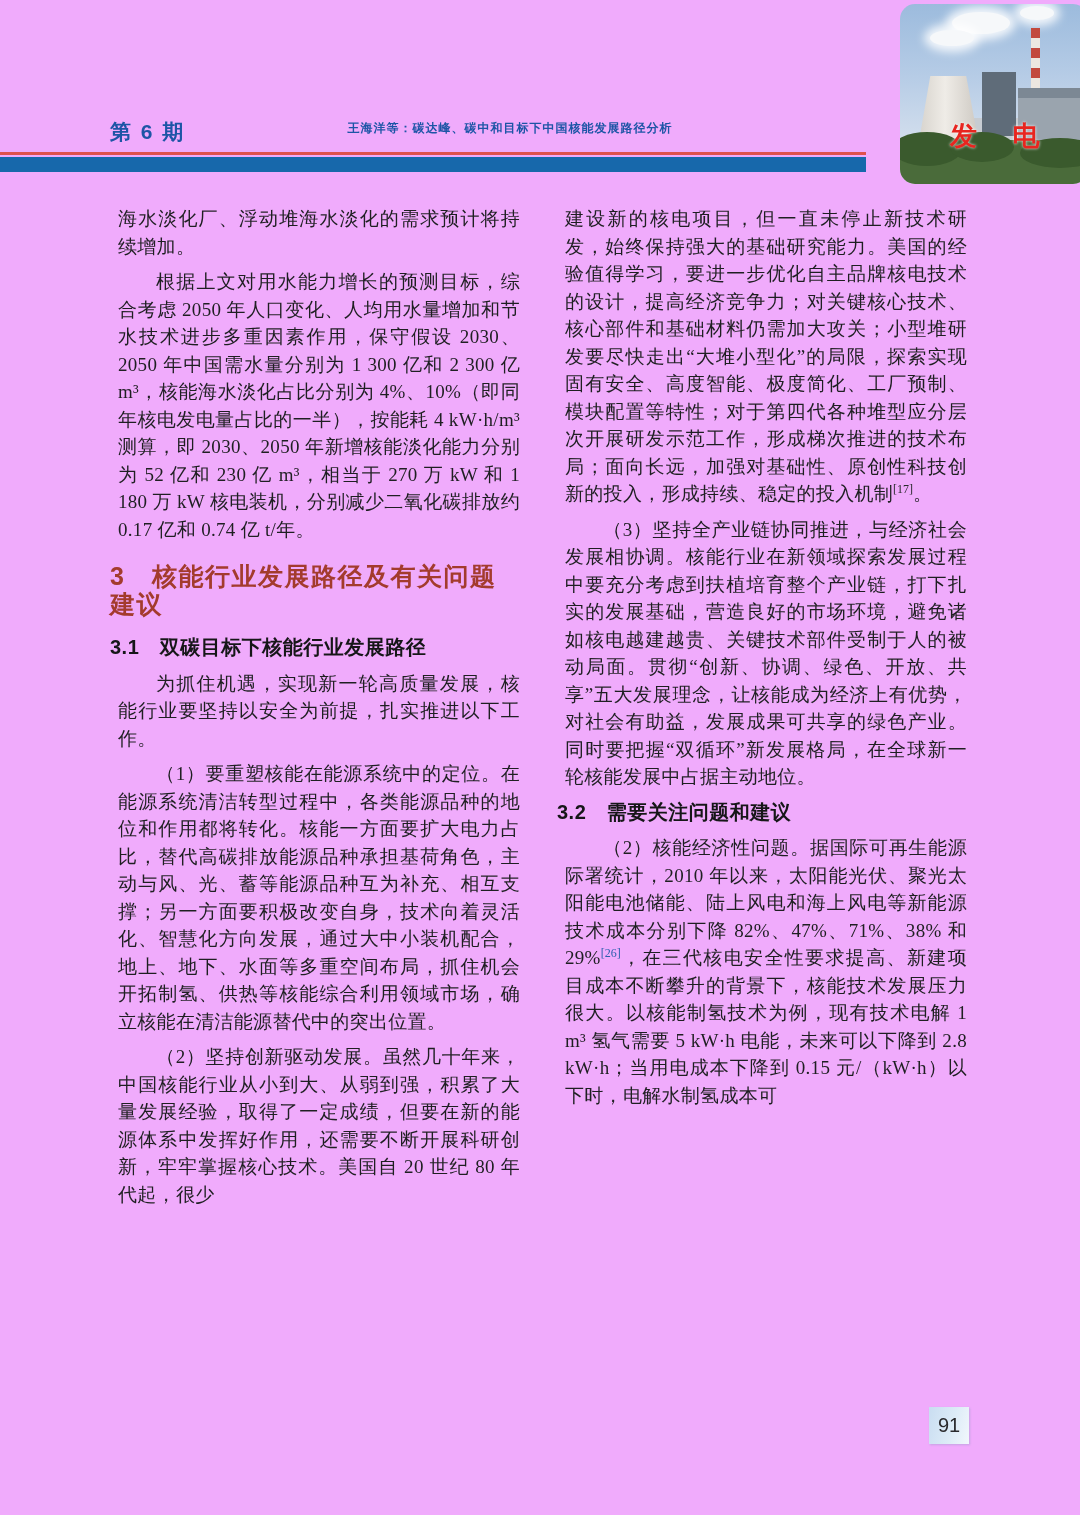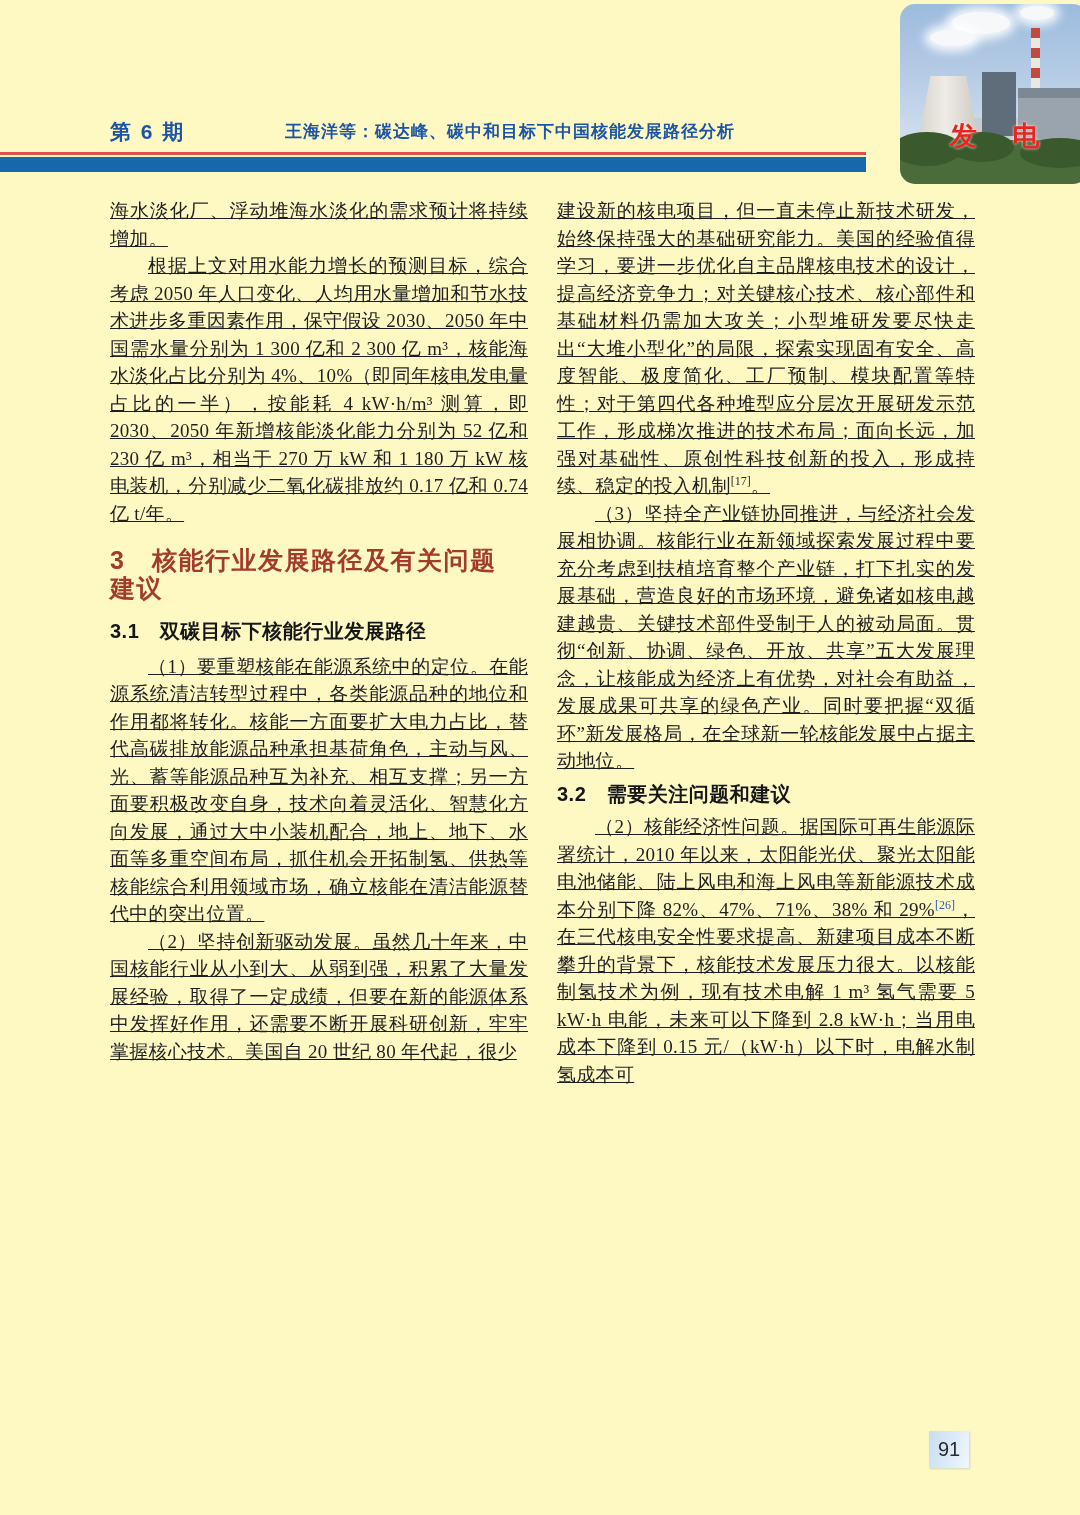--- a/index.html
+++ b/index.html
@@ -1,25 +1,25 @@
 <!DOCTYPE html>
 <html style="--header-text: #1d55a6; --rule-red: #e0514d; --rule-blue: #1768ab; --section-heading: #a33b2d; --link-blue: #2b5fae; --caption-red: #e8251f;"><head>
 <meta charset="utf-8">
 <style>
   html,body{margin:0;padding:0;background:#fff;}
-  .page{position:relative;width:1080px;height:1515px;background:#fef9c3;overflow:hidden;
+  .page{position:relative;width:1080px;height:1515px;background:#f0abfc;overflow:hidden;
         font-family:"Liberation Serif","DejaVu Serif",serif;color:#1f1f22;}
 
   
   .issue-label{position:absolute;left:110px;top:118px;
         font-family:"Liberation Sans","DejaVu Sans",sans-serif;
         font-weight:700;font-size:21px;color:var(--header-text,#1d55a6);letter-spacing:2px;}
   .running-title{position:absolute;left:170px;top:120px;width:680px;text-align:center;
         font-family:"Liberation Sans","DejaVu Sans",sans-serif;
-        font-weight:600;font-size:17px;color:var(--header-text,#1d55a6);letter-spacing:1px;}
+        font-weight:600;font-size:12px;color:var(--header-text,#1d55a6);letter-spacing:1px;}
   .rule-red{position:absolute;left:0;top:152px;width:866px;height:3px;background:var(--rule-red,#e0514d);}
   .rule-blue{position:absolute;left:0;top:157px;width:866px;height:15px;background:var(--rule-blue,#1768ab);}
 
   
   .photo{position:absolute;left:900px;top:4px;width:188px;height:180px;overflow:hidden;
          background:linear-gradient(180deg,#9cbbdd 0%,#b6cce6 40%,#cfdcec 72%,#d8e2ee 100%);border-radius:15px;}
   .cloud{position:absolute;background:#f6f8fa;border-radius:50%;box-shadow:0 0 10px 6px rgba(255,255,255,.85);}
   .cloud.c1{left:52px;top:8px;width:58px;height:22px;}
   .cloud.c2{left:30px;top:26px;width:44px;height:16px;}
   .cloud.c3{left:120px;top:2px;width:34px;height:14px;}
@@ -44,21 +44,21 @@
   .photo-caption{position:absolute;left:50px;top:114px;
          font-family:"Liberation Sans","DejaVu Sans",sans-serif;font-weight:900;
          font-size:27px;color:var(--caption-red,#e8251f);letter-spacing:14px;
          text-shadow:0 0 3px rgba(255,255,255,.9);white-space:nowrap;}
 
   
   .col{position:absolute;top:197px;width:418px;text-align:justify;
        font-size:19px;line-height:27.5px;letter-spacing:.3px;}
   .col.left{left:110px;}
   .col.right{left:557px;}
-  .col p{margin:0;text-indent:2em;text-decoration:underline;}
+  .col p{margin:8px;text-indent:2em;}
   .col p.noindent{text-indent:0;}
 
   .section-h{font-family:"Liberation Sans","DejaVu Sans",sans-serif;
        font-size:25px;font-weight:700;color:var(--section-heading,#a33b2d);
        letter-spacing:1.5px;margin:20px 12px 16px 0;text-indent:0;text-align:left;}
   .sub-h{font-family:"Liberation Sans","DejaVu Sans",sans-serif;
        font-size:20px;font-weight:700;color:#161618;
        letter-spacing:.5px;margin:12px 0 7px 0;text-indent:0;text-align:left;}
   .col.right .sub-h{margin:6px 0 5px 0;}
 
@@ -66,21 +66,21 @@
   sup.ref{font-size:12px;line-height:0;vertical-align:super;letter-spacing:0;}
   sup.ref.dark{color:#2a2a2d;}
   sup.ref.blue{color:var(--link-blue,#2b5fae);}
 
   
   .pagenum{position:absolute;left:929px;top:1407px;width:40px;height:37px;
        background:linear-gradient(105deg,#c9ddf1 0%,#dcebf7 55%,#f2f7fc 100%);
        box-shadow:1px 1px 2px rgba(120,150,180,.35);
        display:flex;align-items:center;justify-content:center;
        font-family:"Liberation Sans","DejaVu Sans",sans-serif;
-       font-size:20px;color:#2a2a2d;margin-top:24px;}
+       font-size:20px;color:#2a2a2d;}
 </style>
 </head>
 <body>
 
 <div class="page">
 
   <div class="issue-label">第 6 期</div>
   <div class="running-title">王海洋等：碳达峰、碳中和目标下中国核能发展路径分析</div>
   <div class="rule-red"></div>
   <div class="rule-blue"></div>
@@ -102,20 +102,21 @@
     <div class="tree-blob t2"></div>
     <div class="tree-blob t3"></div>
     <div class="photo-caption">发 电</div>
   </div>
 
   <div class="col left">
     <p class="noindent">海水淡化厂、浮动堆海水淡化的需求预计将持续增加。</p>
     <p>根据上文对用水能力增长的预测目标，综合考虑 2050 年人口变化、人均用水量增加和节水技术进步多重因素作用，保守假设 2030、2050 年中国需水量分别为 1 300 亿和 2 300 亿 m³，核能海水淡化占比分别为 4%、10%（即同年核电发电量占比的一半），按能耗 4 kW·h/m³ 测算，即 2030、2050 年新增核能淡化能力分别为 52 亿和 230 亿 m³，相当于 270 万 kW 和 1 180 万 kW 核电装机，分别减少二氧化碳排放约 0.17 亿和 0.74 亿 t/年。</p>
     <div class="section-h">3　核能行业发展路径及有关问题建议</div>
     <div class="sub-h">3.1　双碳目标下核能行业发展路径</div>
+    <p>为抓住机遇，实现新一轮高质量发展，核能行业要坚持以安全为前提，扎实推进以下工作。</p>
     <p>（1）要重塑核能在能源系统中的定位。在能源系统清洁转型过程中，各类能源品种的地位和作用都将转化。核能一方面要扩大电力占比，替代高碳排放能源品种承担基荷角色，主动与风、光、蓄等能源品种互为补充、相互支撑；另一方面要积极改变自身，技术向着灵活化、智慧化方向发展，通过大中小装机配合，地上、地下、水面等多重空间布局，抓住机会开拓制氢、供热等核能综合利用领域市场，确立核能在清洁能源替代中的突出位置。</p>
     <p>（2）坚持创新驱动发展。虽然几十年来，中国核能行业从小到大、从弱到强，积累了大量发展经验，取得了一定成绩，但要在新的能源体系中发挥好作用，还需要不断开展科研创新，牢牢掌握核心技术。美国自 20 世纪 80 年代起，很少</p>
   </div>
 
   <div class="col right">
     <p class="noindent"><span>建设新的核电项目，但一直未停止新技术研发，始终保持强大的基础研究能力。美国的经验值得学习，要进一步优化自主品牌核电技术的设计，提高经济竞争力；对关键核心技术、核心部件和基础材料仍需加大攻关；小型堆研发要尽快走出“大堆小型化”的局限，探索实现固有安全、高度智能、极度简化、工厂预制、模块配置等特性；对于第四代各种堆型应分层次开展研发示范工作，形成梯次推进的技术布局；面向长远，加强对基础性、原创性科技创新的投入，形成持续、稳定的投入机制</span><sup class="ref dark">[17]</sup><span>。</span></p>
     <p>（3）坚持全产业链协同推进，与经济社会发展相协调。核能行业在新领域探索发展过程中要充分考虑到扶植培育整个产业链，打下扎实的发展基础，营造良好的市场环境，避免诸如核电越建越贵、关键技术部件受制于人的被动局面。贯彻“创新、协调、绿色、开放、共享”五大发展理念，让核能成为经济上有优势，对社会有助益，发展成果可共享的绿色产业。同时要把握“双循环”新发展格局，在全球新一轮核能发展中占据主动地位。</p>
     <div class="sub-h">3.2　需要关注问题和建议</div>
     <p><span>（2）核能经济性问题。据国际可再生能源际署统计，2010 年以来，太阳能光伏、聚光太阳能电池储能、陆上风电和海上风电等新能源技术成本分别下降 82%、47%、71%、38% 和 29%</span><sup class="ref blue">[26]</sup><span>，在三代核电安全性要求提高、新建项目成本不断攀升的背景下，核能技术发展压力很大。以核能制氢技术为例，现有技术电解 1 m³ 氢气需要 5 kW·h 电能，未来可以下降到 2.8 kW·h；当用电成本下降到 0.15 元/（kW·h）以下时，电解水制氢成本可</span></p>
   </div>

